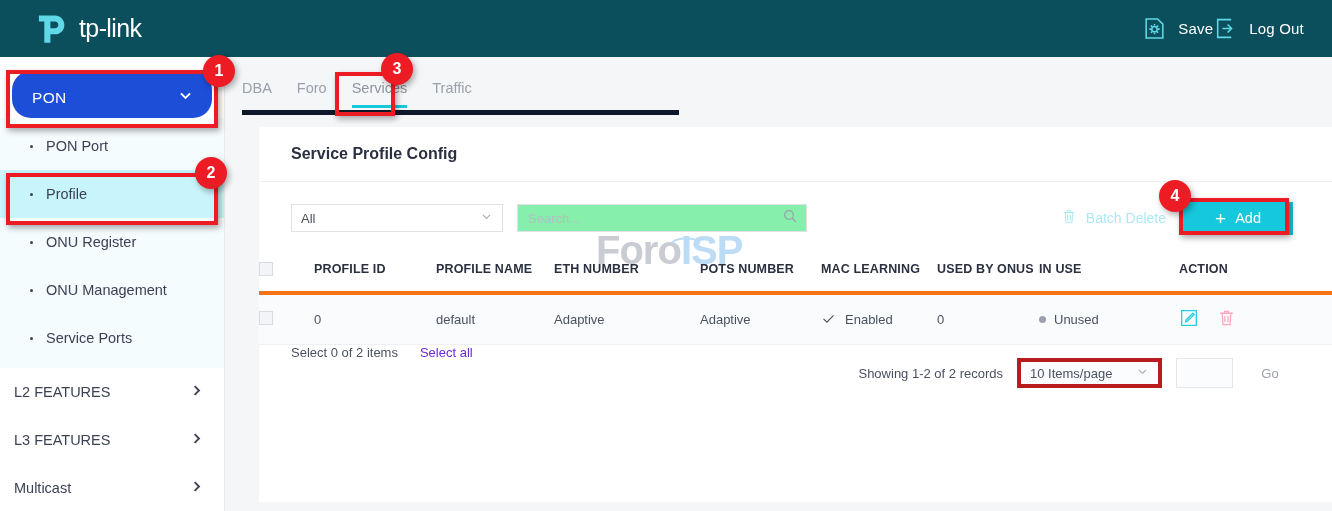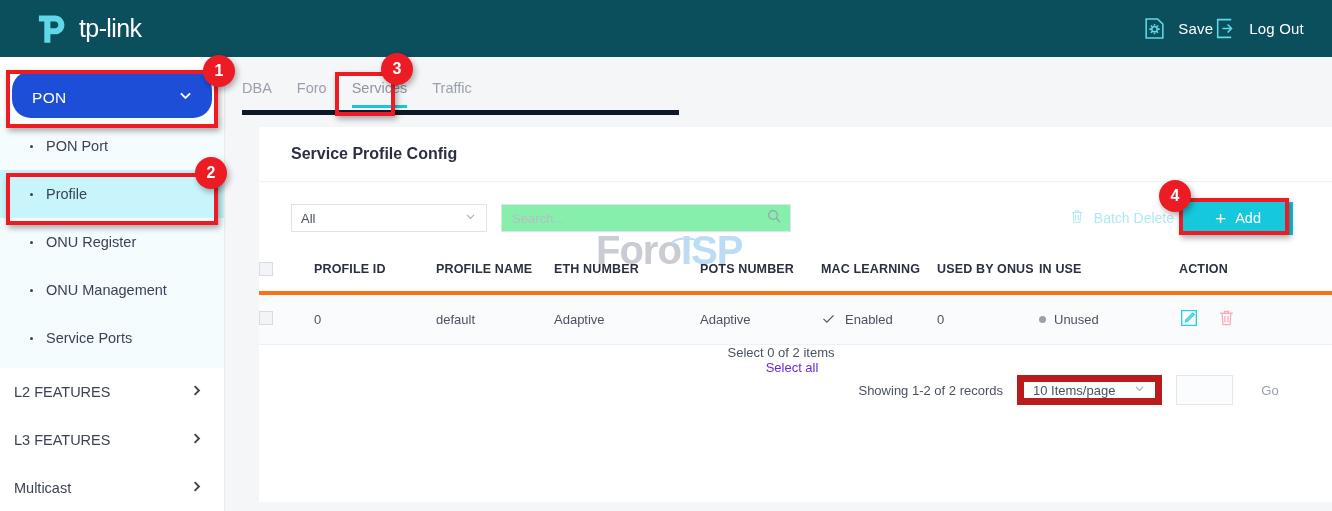--- a/index.html
+++ b/index.html
@@ -93,39 +93,39 @@
     padding-left: 32px;
     font-size: 16px; font-weight: bold; color: #2b3040;
     border-bottom: 1px solid #eef0f3;
   }
 
   .toolbar {
     height: 72px; display: flex; align-items: center;
     padding: 0 39px 0 32px;
   }
   .select-box {
-    width: 196px; height: 28px;
+    width: 212px; height: 28px;
     border: 1px solid #dfe3e9; background: #fff;
     display: flex; align-items: center; padding: 0 9px;
     font-size: 13px; color: #4a5160; cursor: pointer;
   }
   .select-box .sv { flex: 1; }
   .select-box .schev { color: #a9b0bb; display: block; }
   .search-box {
     width: 290px; height: 28px; margin-left: 14px;
     border: 1px solid #dfe3e9; background: #86efac;
     display: flex; align-items: center; padding: 0 8px 0 10px;
   }
   .search-box input {
     flex: 1; border: none; outline: none;
     font-size: 13px; color: #4a5160;
     font-family: "Liberation Sans", sans-serif; background: transparent;
   }
   .search-box input::placeholder { color: #b7bcc6; }
-  .toolbar-right { margin-left: auto; display: flex; align-items: center; gap: 9px; }
+  .toolbar-right { margin-left: auto; display: flex; align-items: center; gap: 17px; }
   .batch-del {
     display: flex; align-items: center; gap: 9px;
     color: #aee9f3; font-size: 14px; cursor: default;
   }
   .btn-add {
     width: 110px; height: 33px; background: #16c8dc;
     color: #fff; font-size: 14.5px;
     display: flex; align-items: center; justify-content: center; gap: 9px;
     cursor: pointer; border: none;
   }
@@ -159,28 +159,28 @@
     background: #f2f4f7; display: inline-block; cursor: pointer;
   }
   .mac-cell { display: flex; align-items: center; gap: 9px; }
   .tick { color: #4a5160; display: block; }
   .inuse-cell { display: flex; align-items: center; gap: 8px; }
   .gdot { width: 7px; height: 7px; border-radius: 50%; background: #9aa0ac; flex: none; }
   .act-cell { display: flex; align-items: center; gap: 18px; }
   .act-cell .ic { cursor: pointer; display: block; }
 
   .foot {
-    height: 56px; display: flex; align-items: center;
-    padding: 0 39px 0 32px; font-size: 13px; color: #4a5160; flex-direction: column;
+    height: 56px; display: flex; 
+    padding: 0 39px 0 32px; font-size: 13px; color: #4a5160;
   }
   .foot .sel-count { margin-right: 22px; }
   .foot .sel-all { color: #6d28d9; cursor: pointer; }
   .foot-right { margin-left: auto; display: flex; align-items: center; gap: 14px; }
   .pp-select {
-    width: 145px; height: 30px; border: 7px solid #b91c1c; background: #fbfcfd;
+    width: 145px; height: 30px; border: 4px solid #b91c1c; background: #fbfcfd;
     display: flex; align-items: center; padding: 0 9px;
     font-size: 13px; color: #4a5160; cursor: pointer;
   }
   .pp-select .sv { flex: 1; }
   .page-input {
     width: 57px; height: 30px; border: 1px solid #e4e7ec; background: #fbfcfd;
   }
   .page-input input {
     width: 100%; height: 100%; border: none; outline: none; background: transparent;
     font-size: 13px; color: #4a5160; text-align: center;

